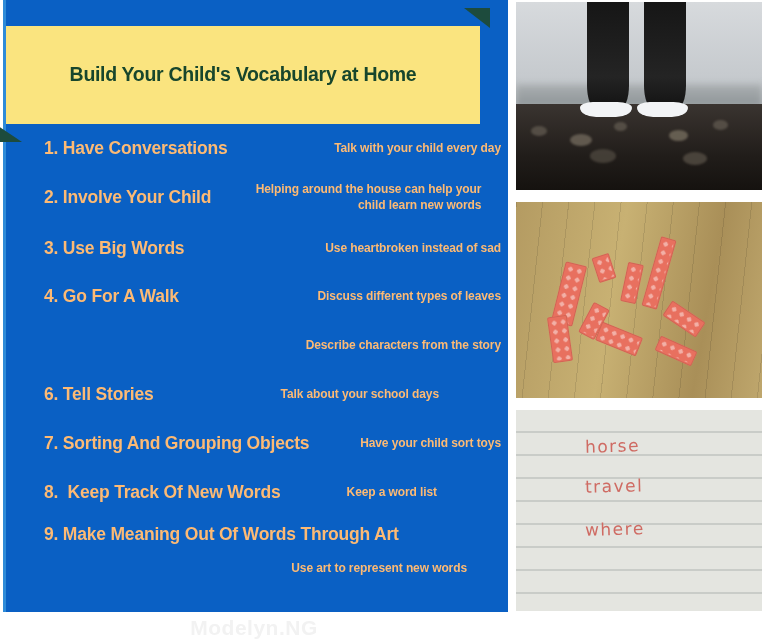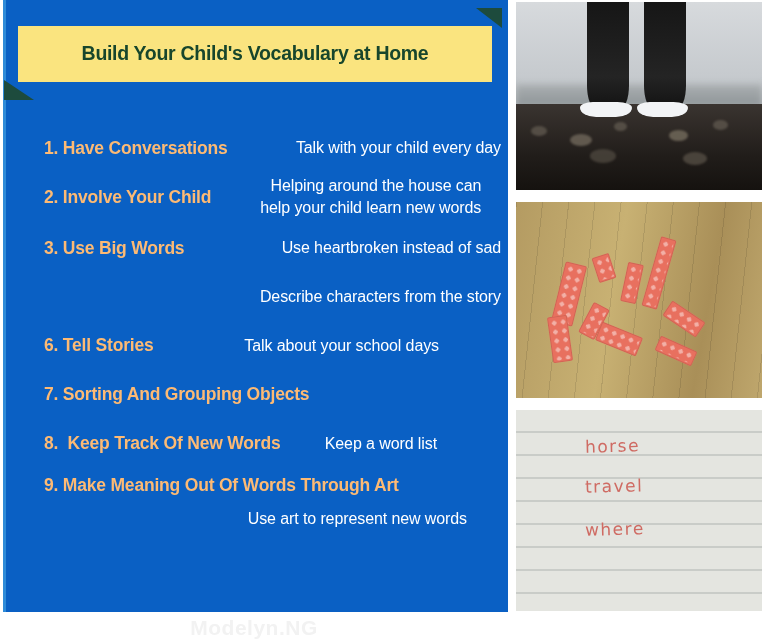--- a/index.html
+++ b/index.html
@@ -30,24 +30,24 @@
     width: 505px;
     height: 612px;
     background: #0a60c4;
     box-sizing: border-box;
     border-left: 3px solid #2e8bd8;
   }
 
   
   .ribbon-wrap {
     position: absolute;
-    left: 12px;
+    left: 0;
     top: 26px;
     width: 474px;
-    height: 56px;
+    height: 98px;
   }
   .ribbon-tri-tr {
     position: absolute;
     right: -10px;
     top: -18px;
     width: 0;
     height: 0;
     border-top: 20px solid #1d4b3d;
     border-left: 26px solid transparent;
     border-right: 0 solid transparent;
@@ -97,23 +97,23 @@
   }
   .tip-title {
     color: #fdba74;
     font-weight: bold;
     font-size: 17.5px;
     letter-spacing: -0.2px;
     white-space: pre;
     flex: 0 0 auto;
   }
   .tip-desc {
-    color: #ffffff;
-    font-weight: normal;
-    font-size: 16px;
+    color: #fdba74;
+    font-weight: bold;
+    font-size: 12px;
     letter-spacing: -0.1px;
     line-height: 1.35;
     flex: 1 1 auto;
     text-align: right;
     padding-left: 8px;
   }
   .tip-desc.two-line { text-align: right; }
 
   
   .watermark {
@@ -257,32 +257,37 @@
       <div class="tip-row" style="height:54px;align-items:center;gap:32px;">
         <div class="tip-title">2. Involve Your Child</div>
         <div class="tip-desc two-line" style="max-width:230px;">Helping around the house can help your child learn new words</div>
       </div>
 
       <div class="tip-row" style="height:48px;align-items:center;">
         <div class="tip-title">3. Use Big Words</div>
         <div class="tip-desc">Use heartbroken instead of sad</div>
       </div>
 
+      <div class="tip-row" style="height:49px;align-items:center;">
+        <div class="tip-title">4. Go For A Walk</div>
+        <div class="tip-desc">Discuss different types of leaves</div>
+      </div>
 
       <div class="tip-row" style="height:49px;align-items:center;">
         <div class="tip-desc">Describe characters from the story</div>
       </div>
 
       <div class="tip-row" style="height:49px;align-items:center;">
         <div class="tip-title">6. Tell Stories</div>
         <div class="tip-desc" style="padding-right:62px;">Talk about your school days</div>
       </div>
 
       <div class="tip-row" style="height:49px;align-items:center;">
         <div class="tip-title">7. Sorting And Grouping Objects</div>
+        <div class="tip-desc">Have your child sort toys</div>
       </div>
 
       <div class="tip-row" style="height:49px;align-items:center;">
         <div class="tip-title">8.  Keep Track Of New Words</div>
         <div class="tip-desc" style="padding-right:64px;">Keep a word list</div>
       </div>
 
       <div class="tip-row" style="height:34px;align-items:center;">
         <div class="tip-title">9. Make Meaning Out Of Words Through Art</div>
       </div>

